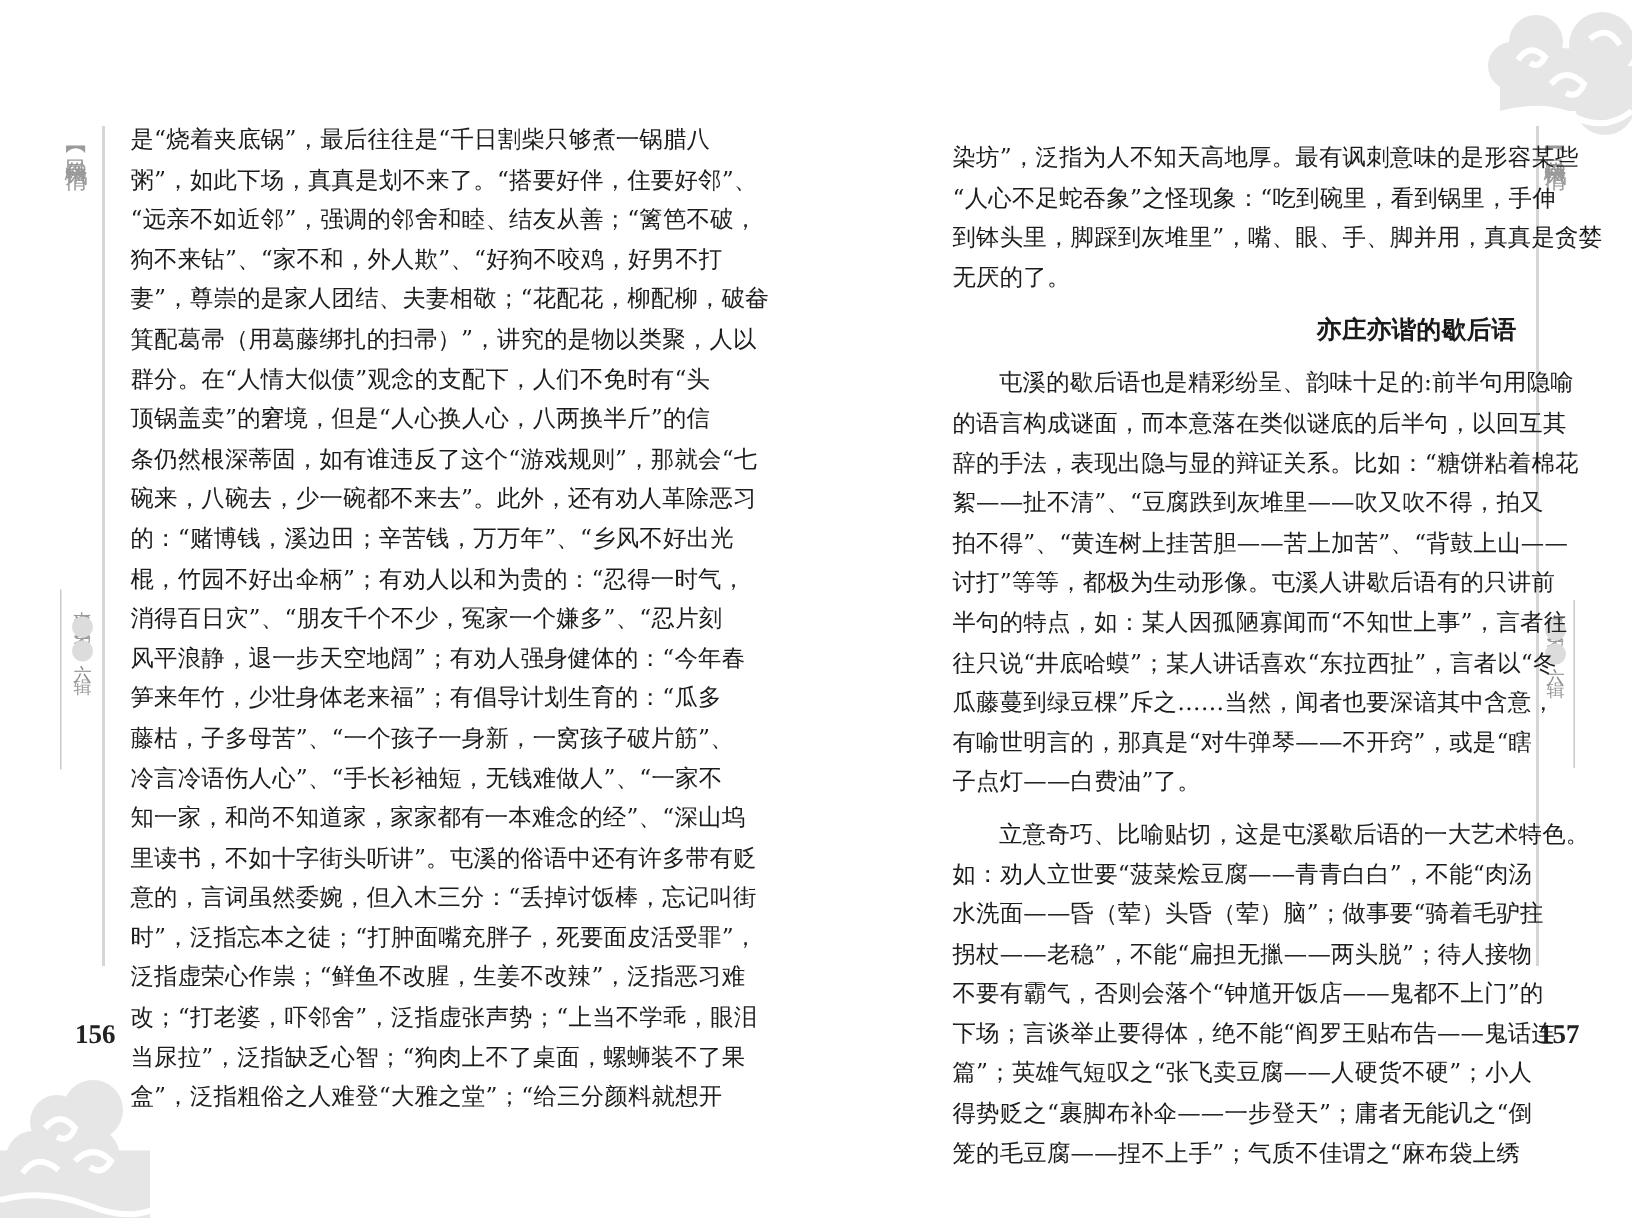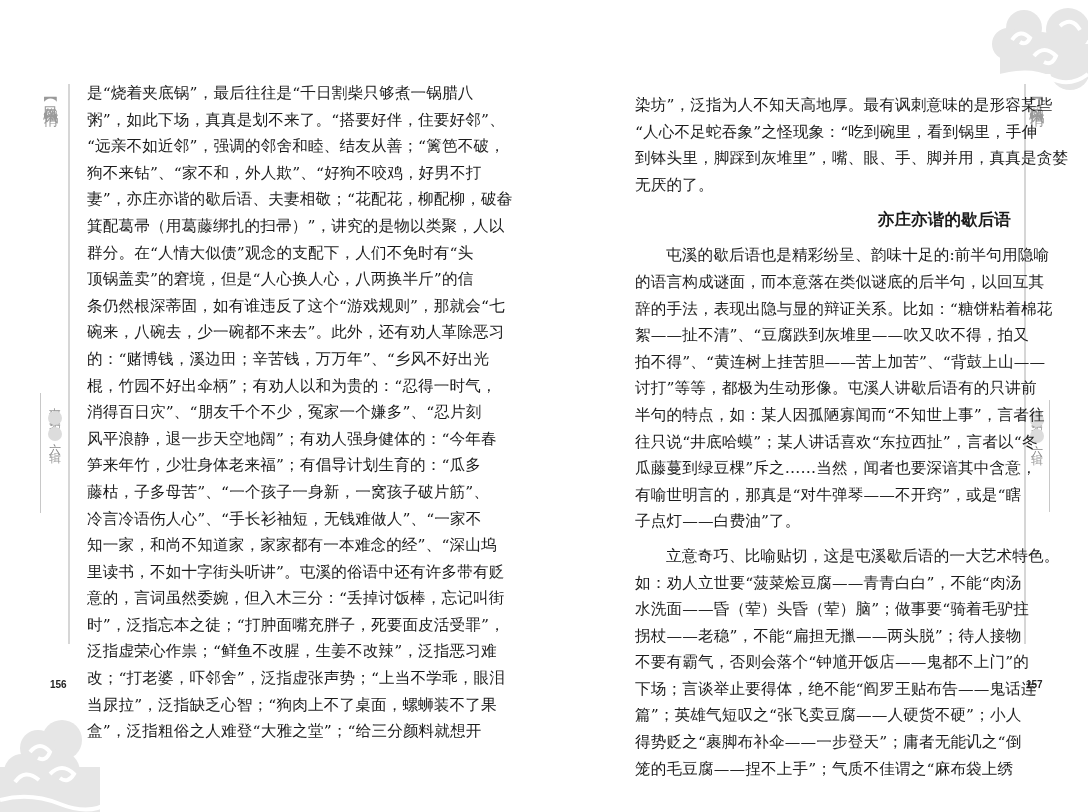--- a/index.html
+++ b/index.html
@@ -32,21 +32,21 @@
     color: #9a9a9a; letter-spacing: 2px;
   }
   .section-tag { font-size: 15px; line-height: 18px; }
   .series-tag { font-size: 12px; line-height: 14px; }
   .series-rule { position: absolute; width: 1px; background: #c8c8c8; }
   .circled {
     display: inline-block; background: #dcdcdc; border-radius: 50%; color: #8a8a8a;
     width: 14px; height: 14px; text-align: center; margin: 1px 0;
   }
   .page-number {
-    position: absolute; font-family: Liberation Sans, sans-serif; font-size: 10px; font-weight: bold; color: #222;
+    position: absolute; font-family: Liberation Serif, serif; font-size: 18px; font-weight: bold; color: #222;
   }
   .cloud { position: absolute; opacity: 1; }
 </style>
 </head>
 <body>
 
 <div class="page page-left">
   <div class="side-rule" style="left:68px; top:84px; height:560px;"></div>
   <div class="side-label section-tag" style="left:42px; top:92px;">【民俗风情】</div>
   <div class="series-rule" style="left:40px; top:393px; height:120px;"></div>
@@ -69,21 +69,21 @@
         <path d="M50 62 q12 -12 24 0 q-6 10 -14 4"></path>
       <path d="M0 88 q30 -8 60 4 t50 -2"></path>
     </g>
   </svg>
 
   <div class="body-text">
     <span class="line">是“烧着夹底锅”，最后往往是“千日割柴只够煮一锅腊八</span>
     <span class="line">粥”，如此下场，真真是划不来了。“搭要好伴，住要好邻”、</span>
     <span class="line">“远亲不如近邻”，强调的邻舍和睦、结友从善；“篱笆不破，</span>
     <span class="line">狗不来钻”、“家不和，外人欺”、“好狗不咬鸡，好男不打</span>
-    <span class="line">妻”，亦庄亦谐的歇后语、夫妻相敬；“花配花，柳配柳，破畚</span>
+    <span class="line">妻”，尊崇的是家人团结、夫妻相敬；“花配花，柳配柳，破畚</span>
     <span class="line">箕配葛帚（用葛藤绑扎的扫帚）”，讲究的是物以类聚，人以</span>
     <span class="line">群分。在“人情大似债”观念的支配下，人们不免时有“头</span>
     <span class="line">顶锅盖卖”的窘境，但是“人心换人心，八两换半斤”的信</span>
     <span class="line">条仍然根深蒂固，如有谁违反了这个“游戏规则”，那就会“七</span>
     <span class="line">碗来，八碗去，少一碗都不来去”。此外，还有劝人革除恶习</span>
     <span class="line">的：“赌博钱，溪边田；辛苦钱，万万年”、“乡风不好出光</span>
     <span class="line">棍，竹园不好出伞柄”；有劝人以和为贵的：“忍得一时气，</span>
     <span class="line">消得百日灾”、“朋友千个不少，冤家一个嫌多”、“忍片刻</span>
     <span class="line">风平浪静，退一步天空地阔”；有劝人强身健体的：“今年春</span>
     <span class="line">笋来年竹，少壮身体老来福”；有倡导计划生育的：“瓜多</span>

